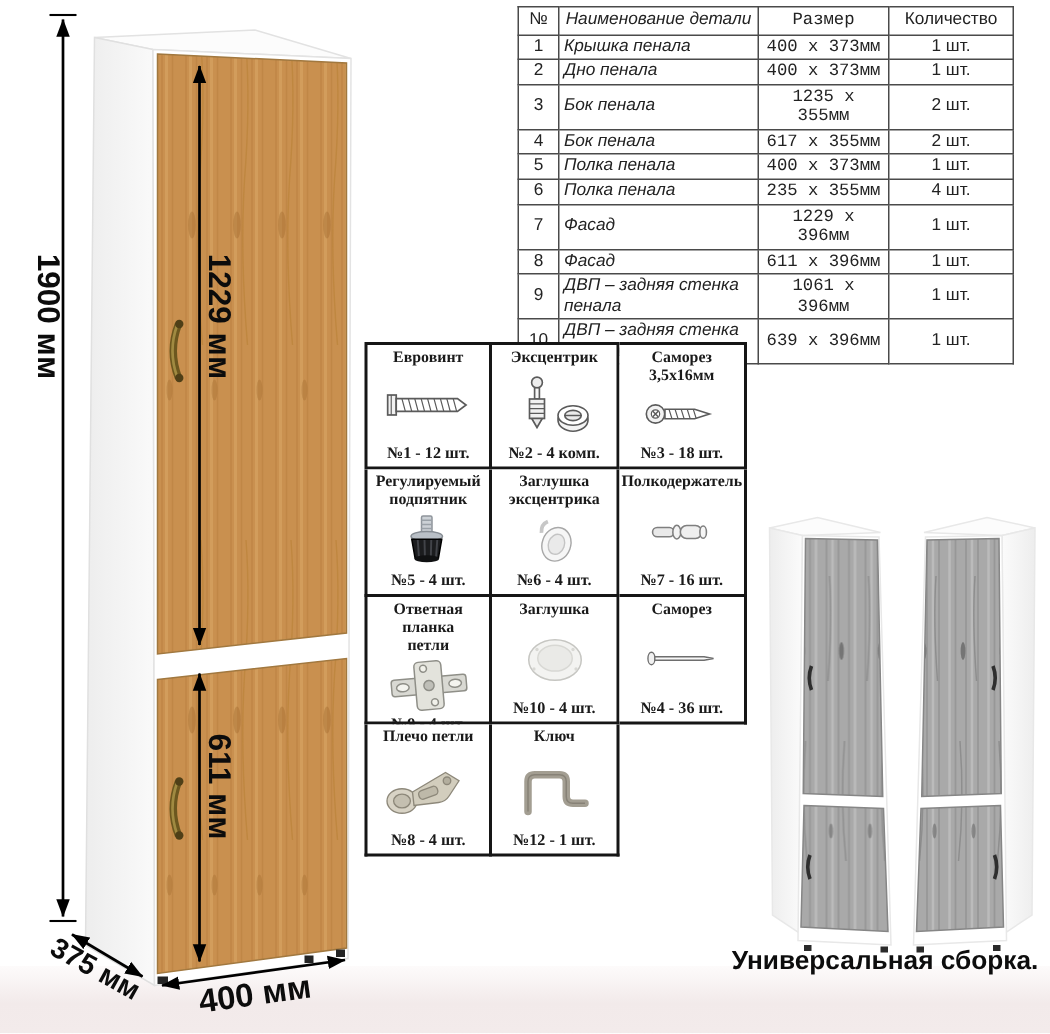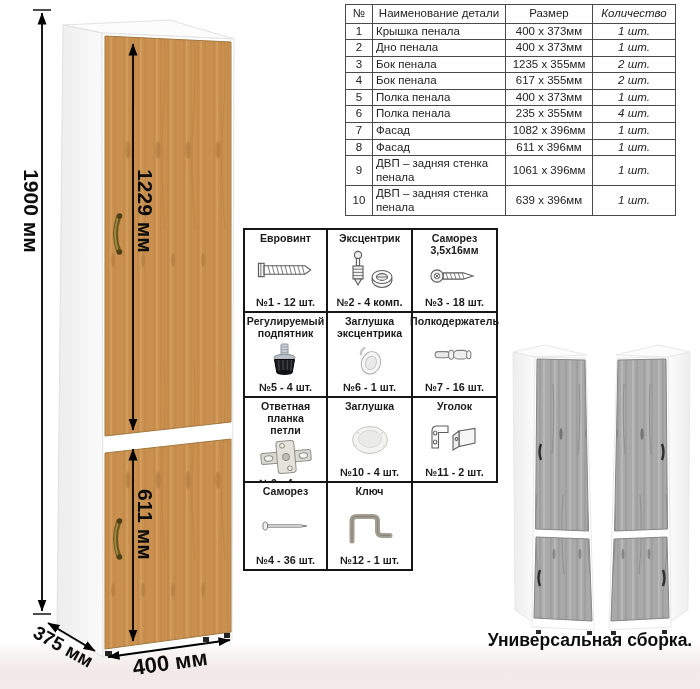--- a/index.html
+++ b/index.html
@@ -12,28 +12,28 @@
   .dim{position:absolute;font-weight:700;color:#0c0c0c;text-align:center;white-space:nowrap;}
   .dim-1900{left:-17px;top:199px;width:96px;font-size:21px;transform:rotate(90deg);}
   .dim-1229{left:97px;top:199px;width:96px;font-size:21px;transform:rotate(90deg);}
   .dim-611{left:110px;top:512px;width:70px;font-size:21px;transform:rotate(90deg);}
   .dim-375{left:21px;top:636px;width:84px;font-size:19px;transform:rotate(29deg);}
   .dim-400{left:118px;top:650px;width:104px;font-size:22px;transform:rotate(-8deg);}
   .parts{position:absolute;left:345px;top:4px;border-collapse:collapse;font-size:11.5px;color:#222;}
   .parts th,.parts td{border:1px solid #4a4a4a;padding:1px 3px;line-height:1.18;vertical-align:middle;}
   .parts th{font-weight:400;text-align:center;padding:2px 3px;}
   .c-num{width:20px;text-align:center;}
-  .c-name{width:126px;text-align:left;}
-  .c-size{width:80px;text-align:center;}
-  .c-qty{width:76px;text-align:center;font-style:italic;}
+  .c-name{width:126px;text-align:left;font-style:italic;}
+  .c-size{width:80px;text-align:center;font-family:Liberation Mono, monospace;}
+  .c-qty{width:76px;text-align:center;}
   .hw{position:absolute;left:243px;top:228px;display:grid;
       grid-template-columns:85px 85px 85px;grid-template-rows:85px 85px 85px 88px 79px;}
   .hw-cell{border-right:2px solid #161616;border-bottom:2px solid #161616;background:#fff;
            display:flex;flex-direction:column;align-items:center;justify-content:space-between;
-           padding:3px 1px 3px 1px;box-sizing:border-box;}
+           padding:3px 1px 3px 1px;box-sizing:border-box;font-family:Liberation Serif, serif;}
   .hw-cell:nth-child(-n+3){border-top:2px solid #161616;}
   .hw-cell:nth-child(3n+1){border-left:2px solid #161616;}
   .hw-title{font-weight:700;font-size:10.6px;line-height:1.13;text-align:center;white-space:pre-line;}
   .hw-count{font-weight:700;font-size:10.8px;text-align:center;}
   .hw-iconwrap{flex:1;display:flex;align-items:center;justify-content:center;}
   .caption{position:absolute;left:477px;top:630px;width:226px;text-align:center;
            font-weight:700;font-size:17.5px;color:#0d0d0d;}
 </style>
 </head>
 <body>
@@ -145,21 +145,21 @@
         </tr>
       <tr>
           <td class="c-num">6</td>
           <td class="c-name">Полка пенала</td>
           <td class="c-size">235 x 355мм</td>
           <td class="c-qty">4 шт.</td>
         </tr>
       <tr>
           <td class="c-num">7</td>
           <td class="c-name">Фасад</td>
-          <td class="c-size">1082 x 396мм</td>
+          <td class="c-size">1229 x 396мм</td>
           <td class="c-qty">1 шт.</td>
         </tr>
       <tr>
           <td class="c-num">8</td>
           <td class="c-name">Фасад</td>
           <td class="c-size">611 x 396мм</td>
           <td class="c-qty">1 шт.</td>
         </tr>
       <tr>
           <td class="c-num">9</td>
@@ -251,21 +251,21 @@
     <div class="hw-cell">
       <div class="hw-title">Заглушка
 эксцентрика</div>
       <div class="hw-iconwrap">
           <svg width="64" height="38" viewBox="0 0 64 40">
         <path d="M27,7 q-5,2 -4.5,8" stroke="#c7c7c7" stroke-width="2.6" fill="none"></path>
         <ellipse cx="33" cy="23" rx="10" ry="12" transform="rotate(20 33 23)" fill="#f6f6f6" stroke="#a8a8a8"></ellipse>
         <ellipse cx="33" cy="23" rx="5.6" ry="7.2" transform="rotate(20 33 23)" fill="#eaeaea" stroke="#c4c4c4"></ellipse>
       </svg>
         </div>
-      <div class="hw-count">№6 - 1 шт.</div>
+      <div class="hw-count">№6 - 4 шт.</div>
     </div>
 
     <div class="hw-cell">
       <div class="hw-title">Полкодержатель</div>
       <div class="hw-iconwrap">
           <svg width="64" height="38" viewBox="0 0 64 40">
         <g stroke="#7f7f7f" stroke-width="1.1">
           <rect x="11" y="17.5" width="15" height="6.5" rx="3.2" fill="#e9e9e9"></rect>
           <ellipse cx="28" cy="20.8" rx="2.8" ry="4.8" fill="#f3f3f3"></ellipse>
           <rect x="30.5" y="16.2" width="15" height="9" rx="4.4" fill="#efefef"></rect>
@@ -303,50 +303,49 @@
         <ellipse cx="32" cy="19.8" rx="11.5" ry="8.6" fill="#eaeae7" stroke="#d8d8d4"></ellipse>
         <circle cx="20" cy="14" r="1.1" fill="#d8d8d4"></circle>
             <circle cx="44" cy="14" r="1.1" fill="#d8d8d4"></circle>
         <circle cx="18" cy="27" r="1.1" fill="#d8d8d4"></circle>
             <circle cx="46" cy="27" r="1.1" fill="#d8d8d4"></circle>
       </svg>
         </div>
       <div class="hw-count">№10 - 4 шт.</div>
     </div>
 
-    <div class="hw-cell">
-      <div class="hw-title">Уголок</div>
-      <div class="hw-iconwrap">
-          <svg width="64" height="40" viewBox="0 0 64 40">
-        <g fill="#fdfdfd" stroke="#5f5f5f" stroke-width="1.1">
-          <path d="M14,7 q-5,0 -5,5 v17 h6.5 v-15.5 h9.5 v-6.5 Z"></path>
-          <ellipse cx="12.2" cy="14" rx="1.7" ry="2" fill="#fff"></ellipse>
-          <ellipse cx="12.2" cy="23" rx="1.7" ry="2" fill="#fff"></ellipse>
-          <path d="M36,12 L52,9.5 V24 L36,27.5 Z" fill="#f6f6f6"></path>
-          <path d="M36,12 l-6,4.5 V31 l6,-3.5 Z" fill="#ededed"></path>
-          <circle cx="33.5" cy="20" r="1.4" fill="#fff"></circle>
-        </g>
-          </svg>
-        </div>
-      <div class="hw-count">№11 - 2 шт.</div>
-    </div>
 
     <div class="hw-cell">
       <div class="hw-title">Саморез</div>
       <div class="hw-iconwrap">
           <svg width="64" height="36" viewBox="0 0 64 40">
         <g stroke="#6e6e6e">
           <ellipse cx="9" cy="20" rx="2.6" ry="4.6" fill="#f1f1f1"></ellipse>
           <path d="M11.5,18.7 H48 L55,20 48,21.3 H11.5 Z" fill="#f8f8f8"></path>
         </g>
           </svg>
         </div>
       <div class="hw-count">№4 - 36 шт.</div>
     </div>
 
+    <div class="hw-cell">
+      <div class="hw-title">Плечо петли</div>
+      <div class="hw-iconwrap">
+          <svg width="64" height="40" viewBox="0 0 64 40">
+        <g stroke="#8d887a" stroke-width="0.9">
+          <ellipse cx="14" cy="28" rx="10" ry="8.2" fill="#d8d3c5"></ellipse>
+          <ellipse cx="14" cy="28" rx="5.6" ry="4.6" fill="#c4bfb0"></ellipse>
+          <path d="M21,22 L43,9 l9,5.5 -6.5,10 q-2.5,4 -7,4.5 L22,31 Z" fill="#d2cdbd"></path>
+          <circle cx="44" cy="14.5" r="2.5" fill="#b3ae9e"></circle>
+          <rect x="25" y="19.5" width="13" height="6" rx="2.6" fill="#beb9a9" transform="rotate(-20 31.5 22.5)"></rect>
+        </g>
+          </svg>
+        </div>
+      <div class="hw-count">№8 - 4 шт.</div>
+    </div>
 
     <div class="hw-cell">
       <div class="hw-title">Ключ</div>
       <div class="hw-iconwrap">
           <svg width="64" height="42" viewBox="0 0 64 42">
         <path d="M14,36 V16 q0,-4.5 4.5,-4.5 h16.5 q4.5,0 4.5,4.5 v10 q0,4.5 4.5,4.5 H52" fill="none" stroke="#a39e92" stroke-width="5" stroke-linecap="round"></path>
         <path d="M14,36 V16 q0,-4.5 4.5,-4.5 h16.5 q4.5,0 4.5,4.5 v10 q0,4.5 4.5,4.5 H52" fill="none" stroke="#716c60" stroke-width="1" opacity="0.55"></path>
       </svg>
         </div>
       <div class="hw-count">№12 - 1 шт.</div>

